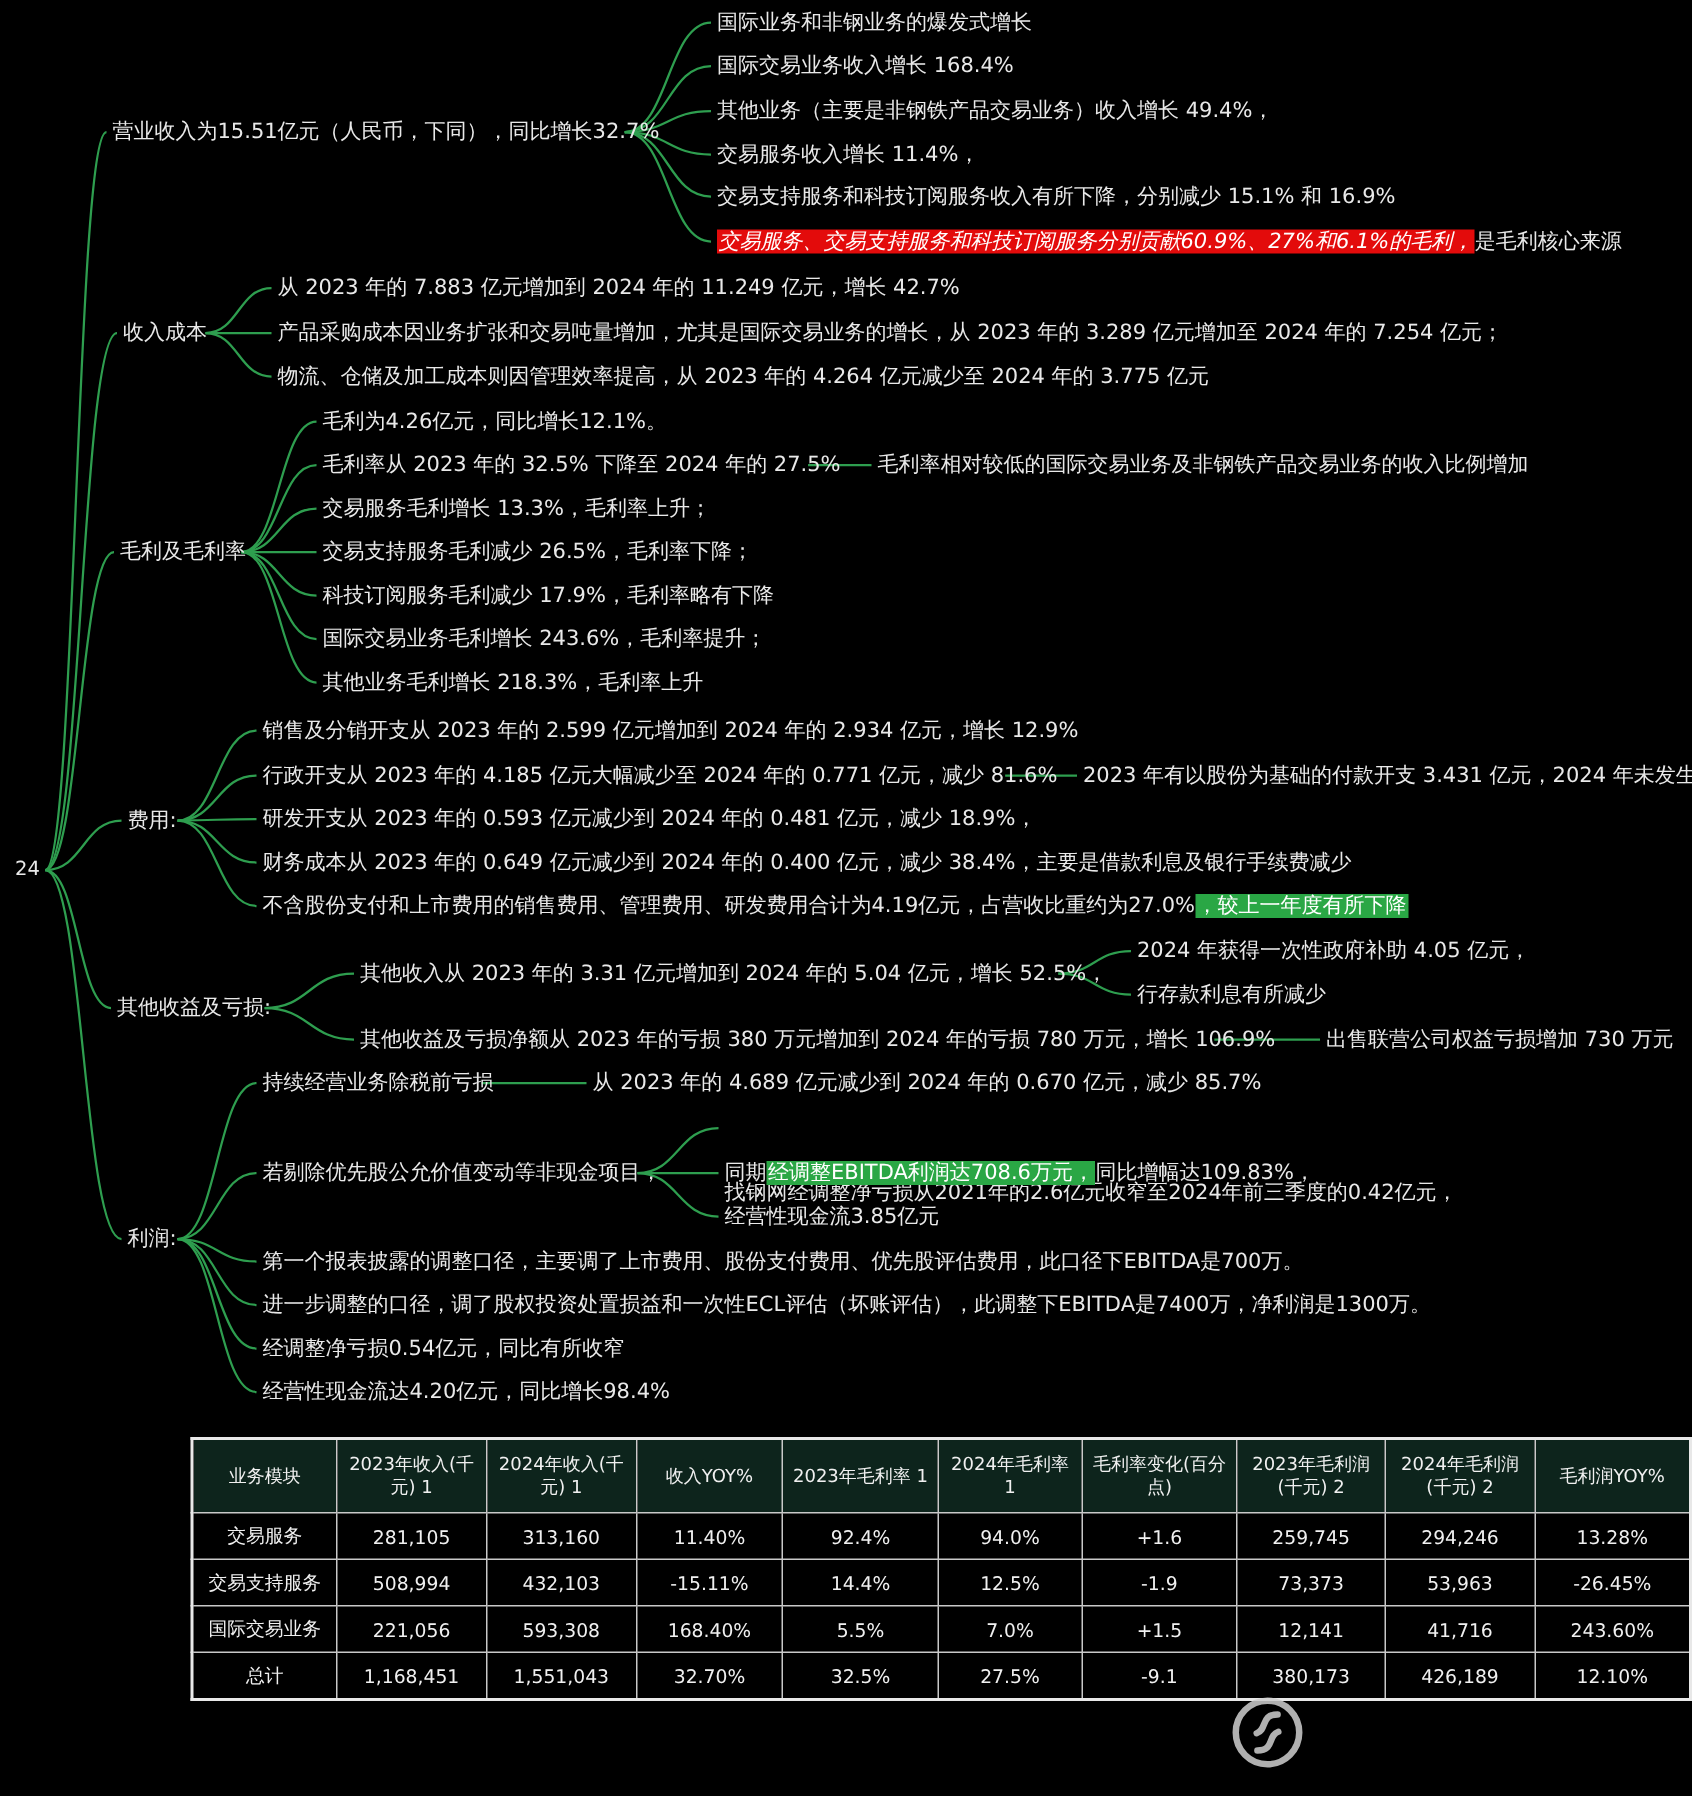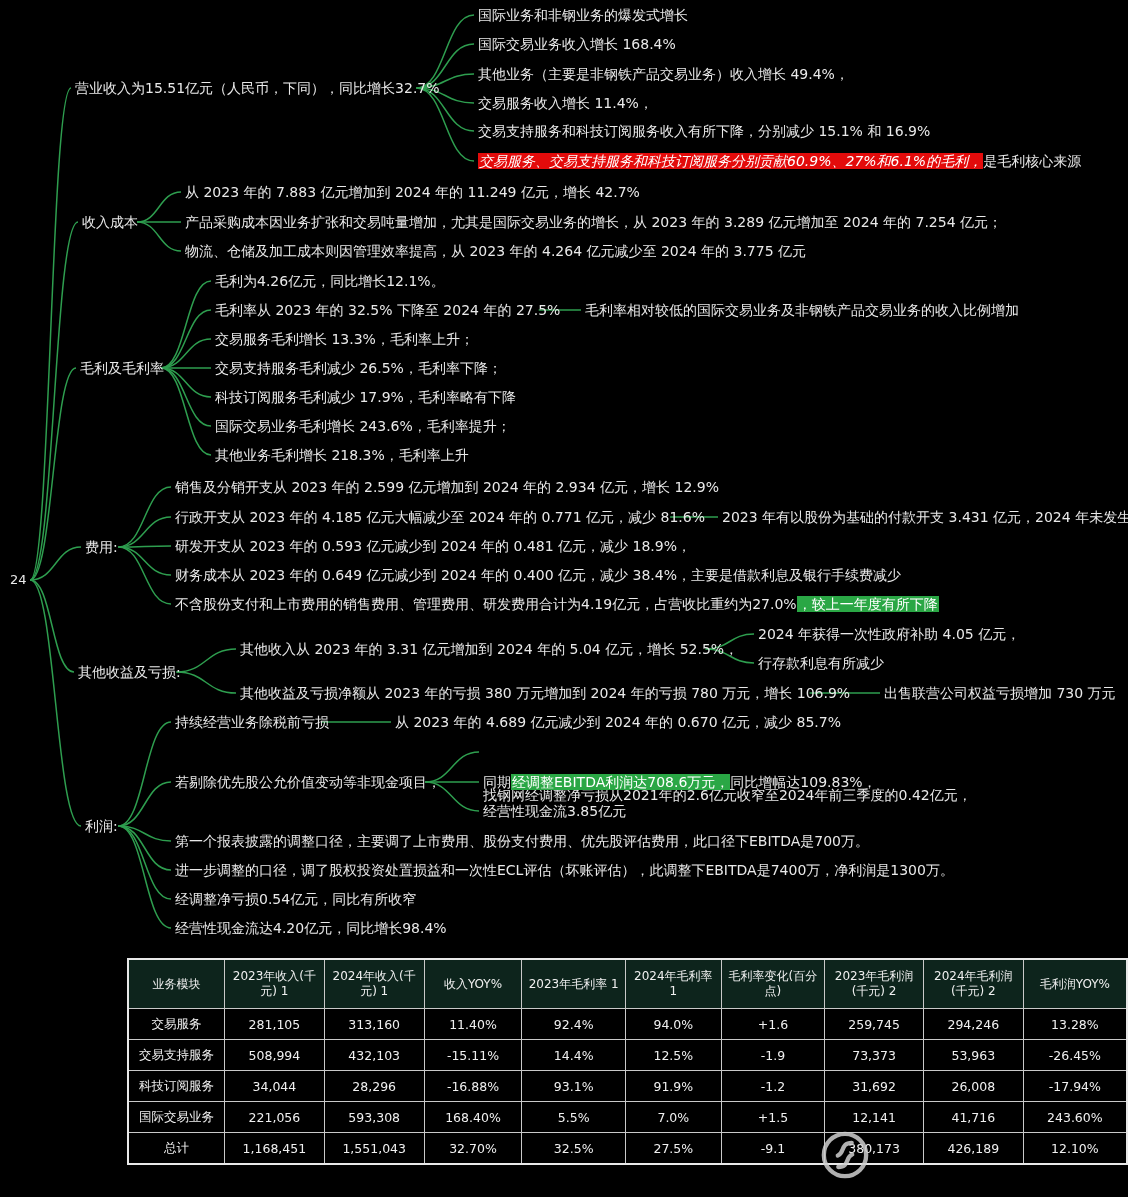--- a/index.html
+++ b/index.html
@@ -179,32 +179,20 @@
           <td>432,103</td>
           <td>-15.11%</td>
           <td>14.4%</td>
           <td>12.5%</td>
           <td>-1.9</td>
           <td>73,373</td>
           <td>53,963</td>
           <td>-26.45%</td>
         </tr>
         <tr>
-          <td>科技订阅服务</td>
-          <td>34,044</td>
-          <td>28,296</td>
-          <td>-16.88%</td>
-          <td>93.1%</td>
-          <td>91.9%</td>
-          <td>-1.2</td>
-          <td>31,692</td>
-          <td>26,008</td>
-          <td>-17.94%</td>
-        </tr>
-        <tr>
           <td>国际交易业务</td>
           <td>221,056</td>
           <td>593,308</td>
           <td>168.40%</td>
           <td>5.5%</td>
           <td>7.0%</td>
           <td>+1.5</td>
           <td>12,141</td>
           <td>41,716</td>
           <td>243.60%</td>

